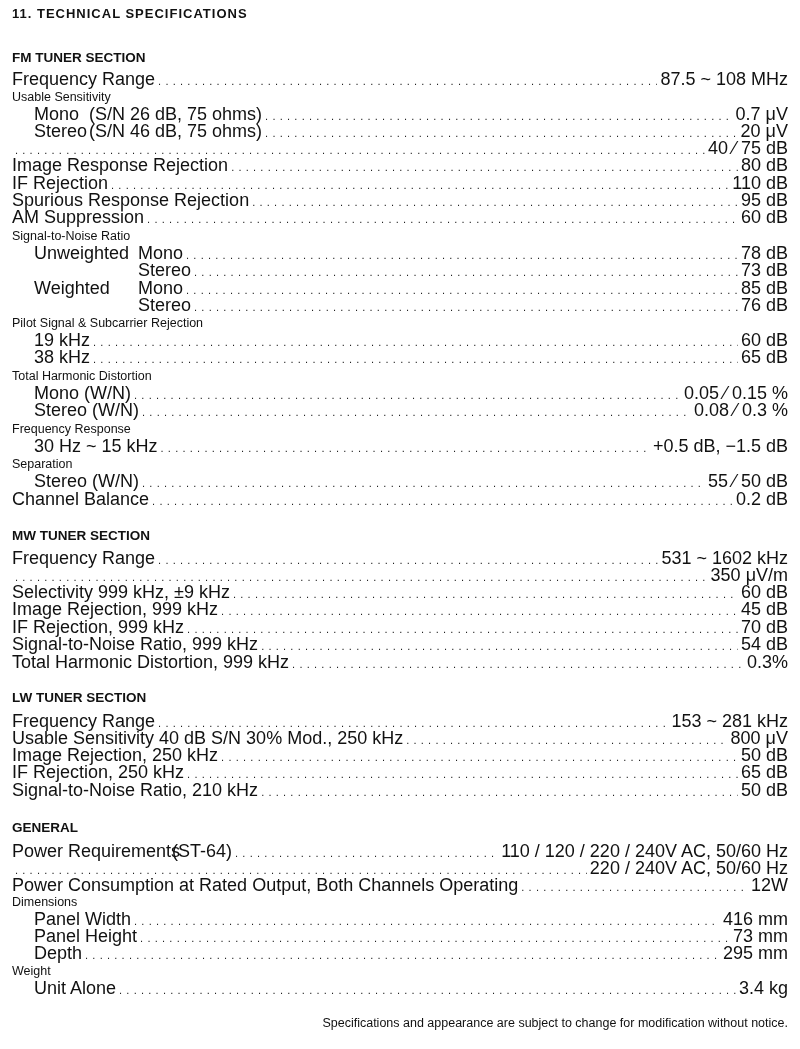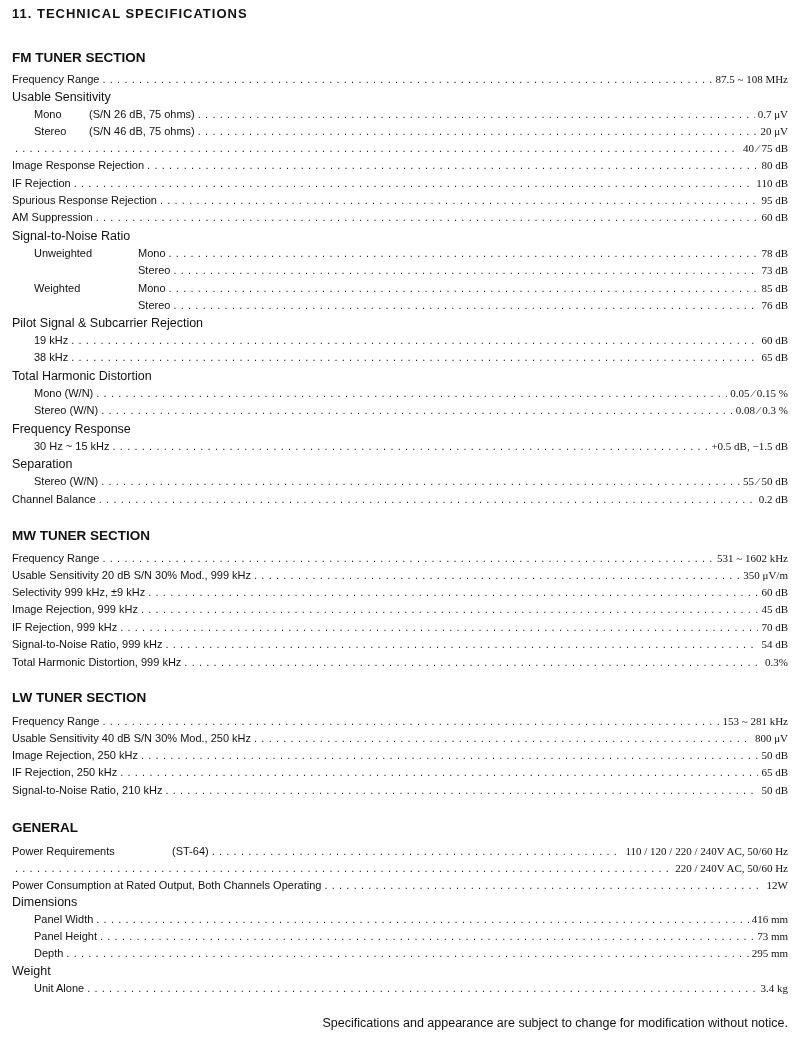--- a/index.html
+++ b/index.html
@@ -11,34 +11,34 @@
     position: absolute; left: 12px; top: 6px;
     font-size: 13px; font-weight: bold; letter-spacing: 1px;
   }
   .sec {
     position: absolute; left: 12px;
     font-size: 13.5px; font-weight: bold;
   }
   .row {
     position: absolute; left: 12px; right: 12px; height: 17px;
     display: flex; align-items: baseline;
-    font-size: 11px; line-height: 17px; white-space: nowrap;
+    font-size: 18px; line-height: 17px; white-space: nowrap;
   }
   .row.sub { left: 34px; }
   .row .lbl { flex: 0 0 auto; }
   .row .col2 { display: inline-block; }
   .row .dots {
     flex: 1 1 auto; overflow: hidden; margin: 0 3px;
     color: #222; letter-spacing: 4.6px; font-size: 11px;
   }
   .row .dots::before {
     content: ". . . . . . . . . . . . . . . . . . . . . . . . . . . . . . . . . . . . . . . . . . . . . . . . . . . . . . . . . . . . . . . . . . . . . . . . . . . . . . . . . . . . . . . . . . . . . . . . . . . . . . . . . . . . .";
     letter-spacing: 0; word-spacing: 1.2px;
   }
-  .row .val { flex: 0 0 auto; text-align: right; font-family: Liberation Serif, serif; }
+  .row .val { flex: 0 0 auto; text-align: right; }
   .hdr {
     position: absolute; left: 12px; height: 17px;
     font-size: 12.5px; line-height: 17px; white-space: nowrap;
   }
   .note {
     position: absolute; right: 12px; top: 1016px;
     font-size: 12.5px;
     margin-left: 32px;
   }
 </style>
@@ -150,21 +150,20 @@
   <span class="val">0.2 dB</span>
 </div>
 
 <div class="sec" style="top:528px">MW TUNER SECTION</div>
 <div class="row" style="top:550px">
   <span class="lbl">Frequency Range</span>
     <span class="dots"></span>
     <span class="val">531 ~ 1602 kHz</span>
 </div>
 <div class="row" style="top:567px">
-  <span class="lbl">Usable Sensitivity 20 dB S/N 30% Mod., 999 kHz</span>
     <span class="dots"></span>
     <span class="val">350 μV/m</span>
 </div>
 <div class="row" style="top:584px">
   <span class="lbl">Selectivity 999 kHz, ±9 kHz</span>
     <span class="dots"></span>
     <span class="val">60 dB</span>
 </div>
 <div class="row" style="top:601px">
   <span class="lbl">Image Rejection, 999 kHz</span>

